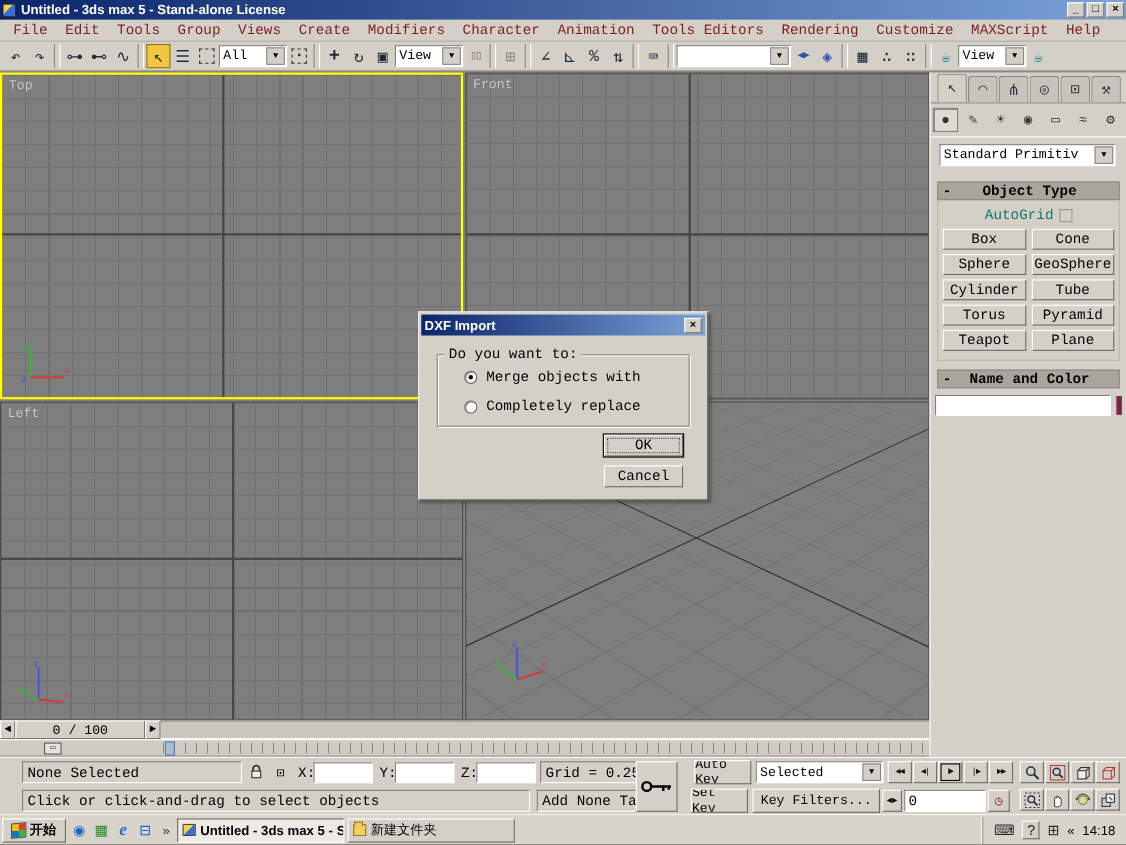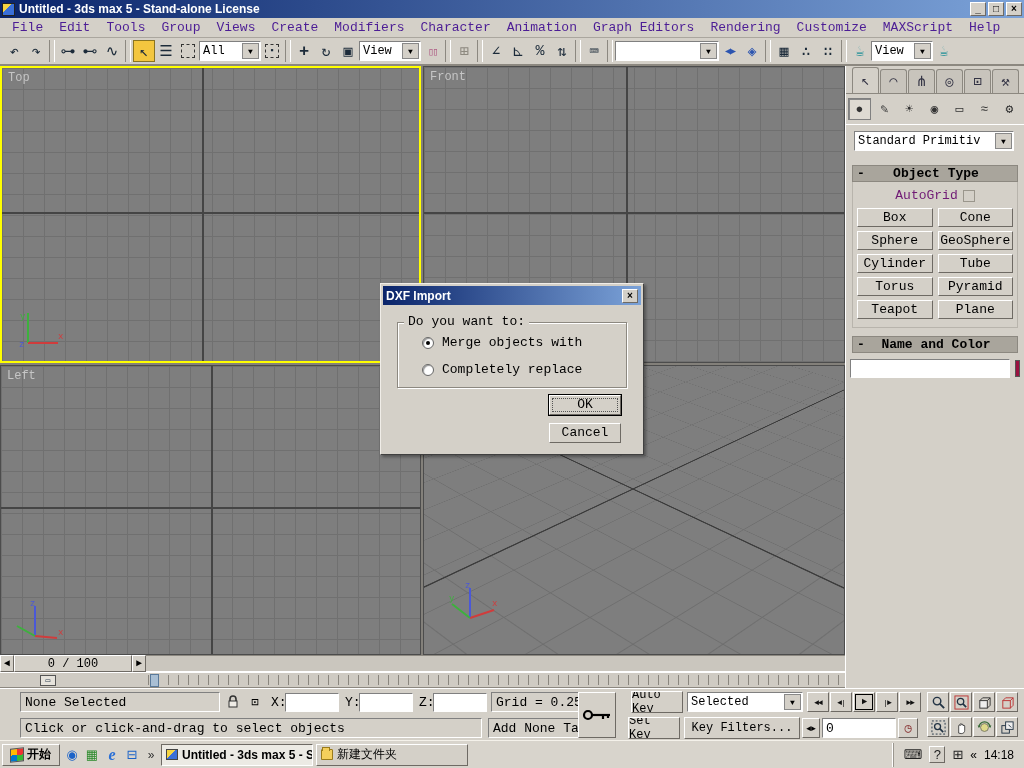--- a/index.html
+++ b/index.html
@@ -19,21 +19,21 @@
     font-family:"Liberation Sans","DejaVu Sans",sans-serif; font-weight:bold; font-size:12px; }
   .appico { width:13px; height:13px; margin-right:4px; flex:0 0 auto;
     background:linear-gradient(135deg,#f5d442 0 40%,#3a6fd8 40% 100%); border:1px solid #222; }
   #titlebar .wbtns { margin-left:auto; display:flex; gap:2px; }
   .wbtn { width:16px; height:14px; font-size:10px; line-height:11px; text-align:center; color:#000;
     font-family:"Liberation Sans",sans-serif; font-weight:bold; }
 
   
   #menubar { position:absolute; top:18px; left:0; width:1024px; height:20px; background:var(--chrome,#d4d0c8);
     display:flex; align-items:center; padding-left:4px; border-bottom:1px solid #aaa69e; }
-  .menu-item { padding:2px 8px; color:#4c1d95; }
+  .menu-item { padding:2px 8px; color:#7f1d1d; }
 
   
   #toolbar { position:absolute; top:38px; left:0; width:1024px; height:28px; background:var(--chrome,#d4d0c8);
     display:flex; align-items:center; padding:0 3px; border-bottom:2px solid #8c8880; overflow:hidden; }
   .ti { width:22px; height:22px; display:inline-flex; align-items:center; justify-content:center;
     font-size:15px; color:#1c2b3a; flex:0 0 auto; }
   .ti.act { background:var(--accent-yellow,#f3c63f); border:1px solid #8a7420; }
   .ti.dash { position:relative; }
   .ti.dash::before { content:""; position:absolute; inset:4px; border:1px dashed #333; }
   .ti.dash { font-size:9px; }
@@ -97,21 +97,21 @@
   .cptab.on { background:var(--chrome,#d4d0c8); height:26px; margin-top:-2px; }
   #cp-cats { display:flex; padding:4px 2px; gap:2px; border-bottom:1px solid #fff; }
   .cpcat { width:23px; height:22px; display:flex; align-items:center; justify-content:center; font-size:13px; color:#333; }
   .cpcat.on { border:1px solid #808080; background:#dedad2; box-shadow:inset 1px 1px 0 #888; }
   #cp-dropdown { margin:6px 8px; width:160px; height:20px; }
   .rollout-head { margin:8px 6px 0 6px; height:17px; background:var(--rollout,#a9a59c);
     border:1px solid #8c8880; display:flex; align-items:center; font-weight:bold; font-size:13px; color:#000; }
   .rollout-head .minus { width:16px; text-align:center; font-weight:bold; }
   .rollout-head .rtitle { flex:1; text-align:center; padding-right:14px; }
   .rollout-body { margin:0 6px; border:1px solid #b8b4ac; border-top:none; padding:4px 4px 8px 4px; }
-  #autogrid-row { display:flex; justify-content:center; align-items:center; gap:5px; color:#701a75; font-size:13px; padding:2px 0 5px 0; }
+  #autogrid-row { display:flex; justify-content:center; align-items:center; gap:5px; color:#0f766e; font-size:13px; padding:2px 0 5px 0; }
   #autogrid-box { width:12px; height:12px; border:1px solid #9a968c; background:#d4d0c8; }
   #obj-buttons { display:grid; grid-template-columns:1fr 1fr; gap:4px 5px; }
   .objbtn { height:19px; font-family:inherit; font-size:13px; color:#000; text-align:center; line-height:17px; }
   #namecolor-body { display:flex; gap:5px; align-items:center; padding:6px 4px; }
   #name-input { flex:1; height:19px; font-family:inherit; font-size:12px; padding:0 3px; }
   #color-swatch { width:17px; height:17px; background:var(--swatch,#9a1140); border:1px solid #555; }
 
   
   #dxf-dialog { position:absolute; left:380px; top:283px; width:264px; height:172px; z-index:50;
     background:var(--chrome,#d4d0c8); border:1px solid #404040; border-top:1px solid #f0ede8; border-left:1px solid #f0ede8;
@@ -202,21 +202,21 @@
 
   <span class="menu-item">File</span>
       <span class="menu-item">Edit</span>
       <span class="menu-item">Tools</span>
       <span class="menu-item">Group</span>
       <span class="menu-item">Views</span>
       <span class="menu-item">Create</span>
       <span class="menu-item">Modifiers</span>
       <span class="menu-item">Character</span>
       <span class="menu-item">Animation</span>
-      <span class="menu-item">Graph Editors</span>
+      <span class="menu-item">Tools Editors</span>
       <span class="menu-item">Rendering</span>
       <span class="menu-item">Customize</span>
       <span class="menu-item">MAXScript</span>
       <span class="menu-item">Help</span>
     </div>
 
   <div id="toolbar">
 
   <span class="ti">↶</span>
       <span class="ti">↷</span>

